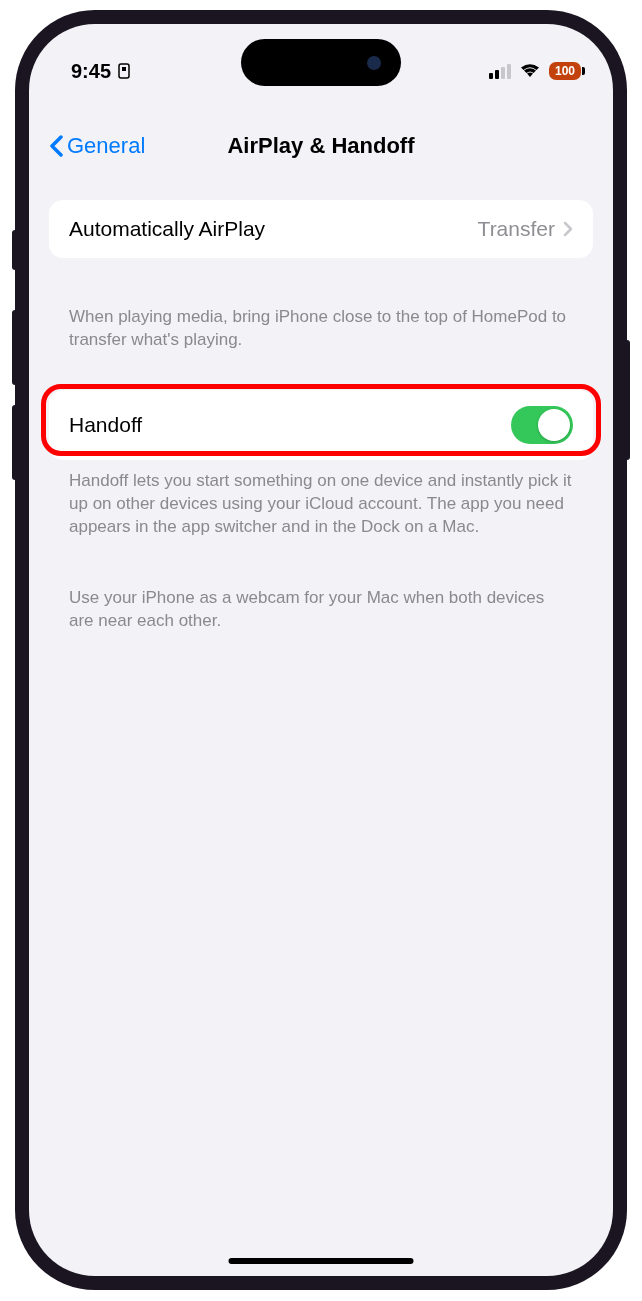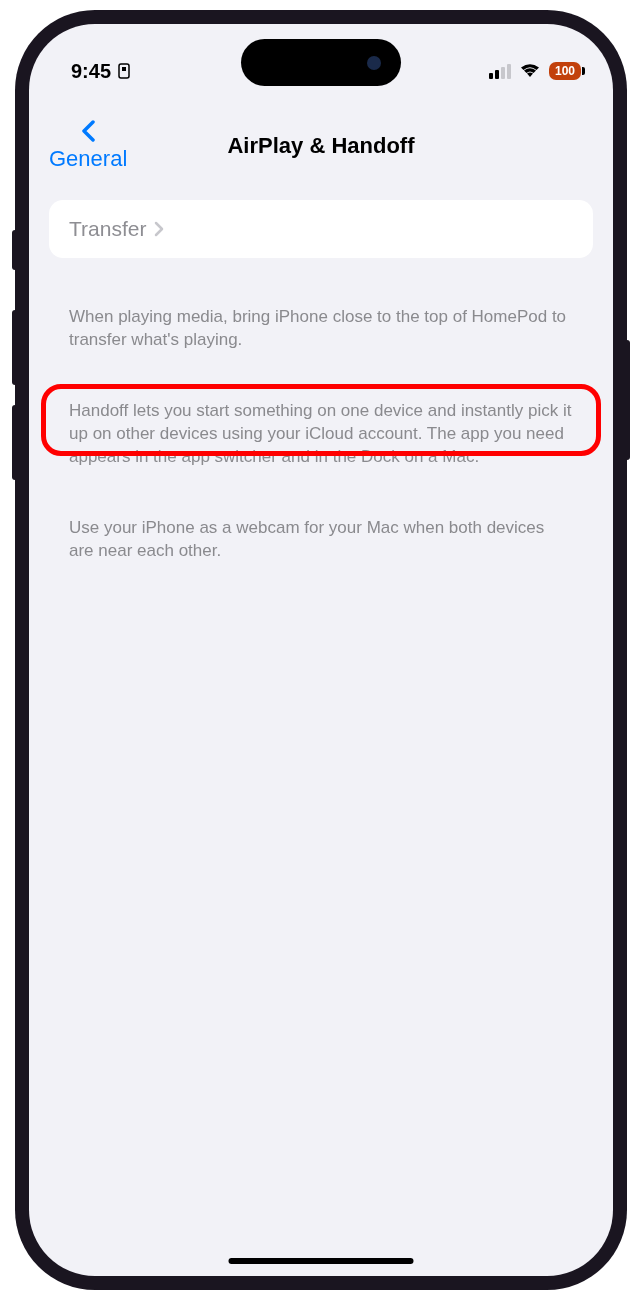--- a/index.html
+++ b/index.html
@@ -80,21 +80,20 @@
       padding: 0 20px;
       margin-top: 38px;
     }
     .back-button {
       display: flex;
       align-items: center;
       color: #007aff;
       font-size: 22px;
       gap: 4px;
       cursor: pointer;
-      flex-direction: column;
     }
     .nav-title {
       position: absolute;
       left: 50%;
       transform: translateX(-50%);
       font-size: 22px;
       font-weight: 600;
       color: #000;
     }
     .content {
@@ -235,35 +234,42 @@
         <span>General</span>
       </div>
       <div class="nav-title">AirPlay &amp; Handoff</div>
     </div>
 
     <div class="content">
 
       <div class="section">
         <div class="list-group">
           <div class="list-item">
+            <span class="list-item-label">Automatically AirPlay</span>
             <div class="list-item-value-wrap">
               <span class="list-item-value">Transfer</span>
               <svg width="10" height="16" viewBox="0 0 10 16">
                   <path d="M2 2 L8 8 L2 14" stroke="#c7c7cc" stroke-width="2.5" fill="none" stroke-linecap="round" stroke-linejoin="round"></path>
                 </svg>
             </div>
           </div>
         </div>
       </div>
 
       <div class="section">
         <div class="footer-text">When playing media, bring iPhone close to the top of HomePod to transfer what's playing.</div>
       </div>
 
       <div class="section" style="position:relative">
+        <div class="list-group">
+          <div class="list-item">
+            <span class="list-item-label">Handoff</span>
+            <div class="toggle"></div>
+          </div>
+        </div>
         <div class="highlight-ring" style="top:-6px;left:-8px;right:-8px;height:72px"></div>
         <div class="footer-text">Handoff lets you start something on one device and instantly pick it up on other devices using your iCloud account. The app you need appears in the app switcher and in the Dock on a Mac.</div>
       </div>
 
       <div class="section">
         <div class="footer-text">Use your iPhone as a webcam for your Mac when both devices are near each other.</div>
       </div>
 
     </div>
 

